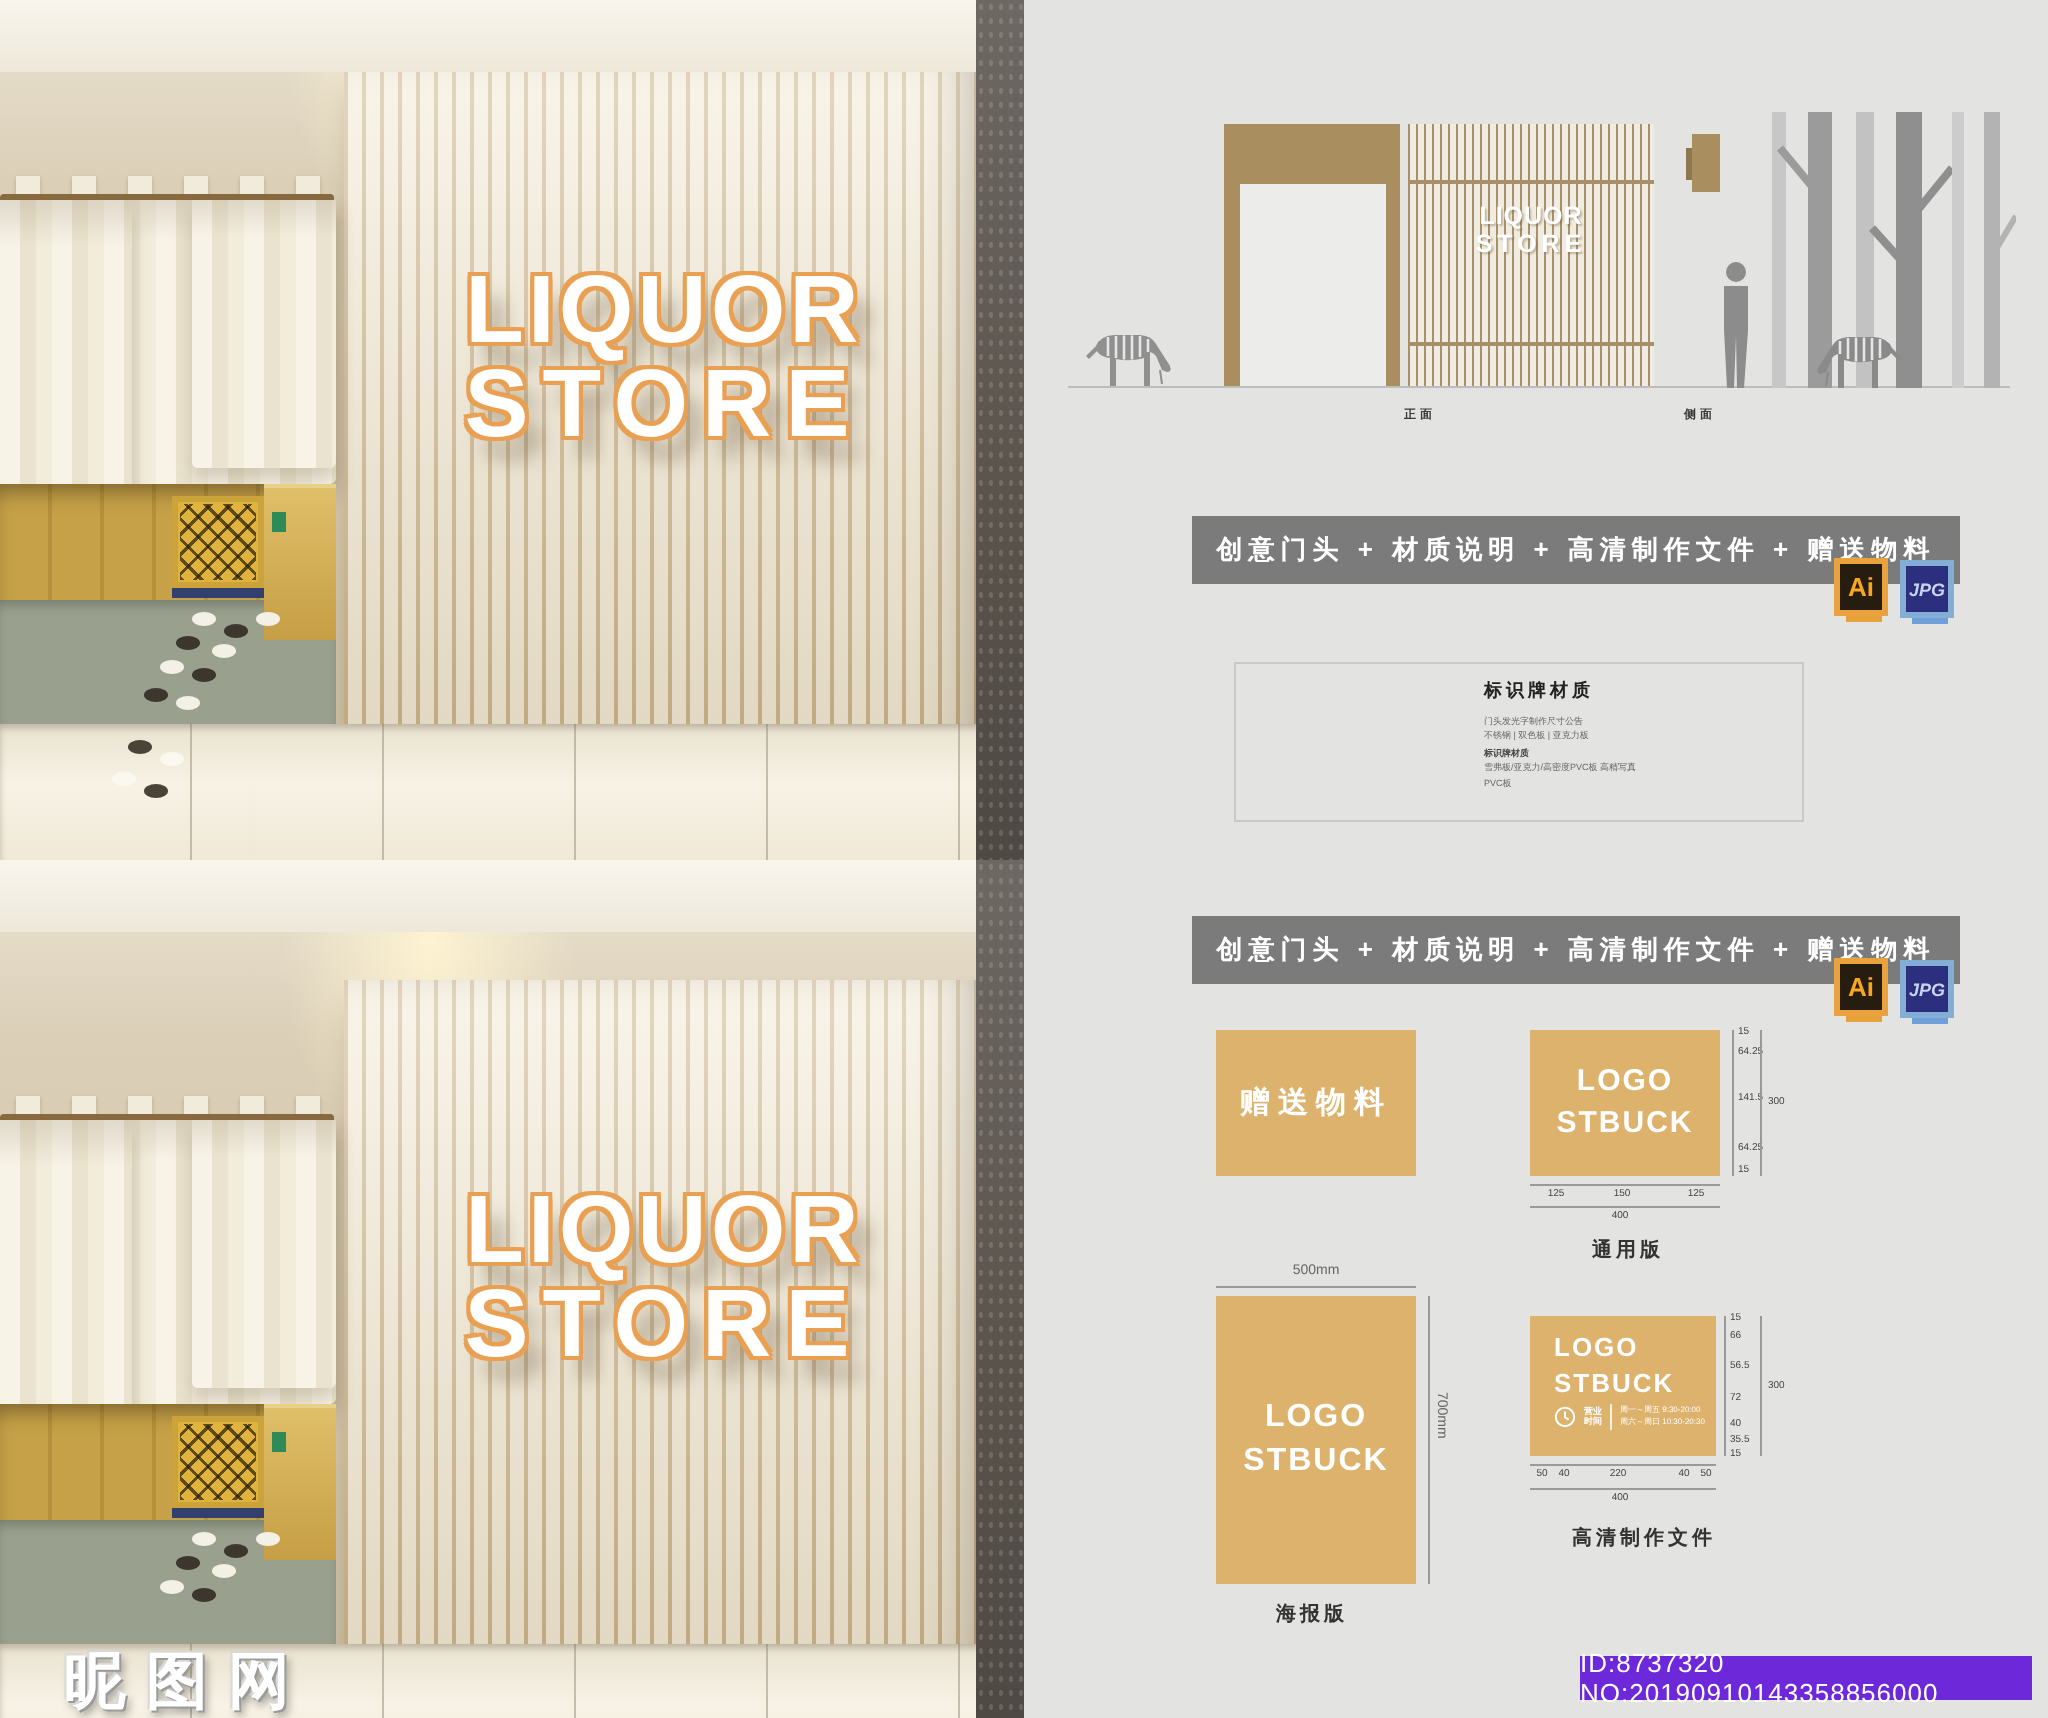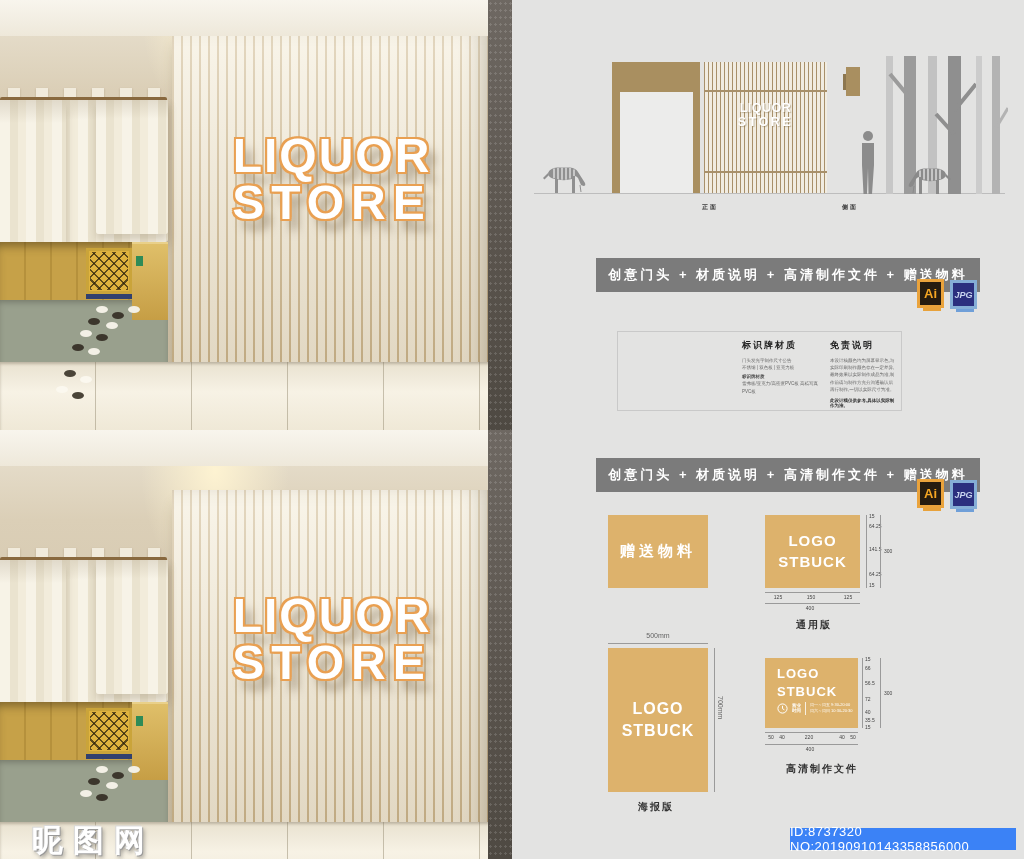--- a/index.html
+++ b/index.html
@@ -104,21 +104,21 @@
   .ver-label{position:absolute;font-size:10px;font-weight:bold;color:#333;transform:translateX(-50%);
         letter-spacing:2px;white-space:nowrap;}
   .mm{position:absolute;font-size:7px;color:#666;transform:translateX(-50%);}
   .mm-v{position:absolute;font-size:7px;color:#666;writing-mode:vertical-rl;}
 
   .hours-row{position:absolute;left:12px;top:44px;display:flex;align-items:center;gap:4px;}
   .h-title{display:flex;flex-direction:column;font-size:4.5px;font-weight:bold;color:#fff;line-height:1.3;}
   .h-sched{display:flex;flex-direction:column;font-size:4px;color:#fff;line-height:1.6;
         border-left:.5px solid rgba(255,255,255,.8);padding-left:4px;}
 
-  .idbar{position:absolute;left:278px;top:828px;width:226px;height:22px;background:#3b82f6;
+  .idbar{position:absolute;left:278px;top:828px;width:226px;height:22px;background:#6d28d9;
         display:flex;align-items:center;justify-content:center;}
   .idbar span{color:#fff;font-size:13px;letter-spacing:.5px;}
 
   .watermark{position:absolute;left:32px;top:820px;display:flex;align-items:baseline;gap:10px;z-index:30;}
   .wm-cn{font-size:31px;font-weight:bold;color:#fff;letter-spacing:10px;
         text-shadow:1px 1px 0 #9a9a9a,-1px -1px 0 #d8d8d8,2px 3px 4px rgba(0,0,0,.35);}
   .wm-url{font-size:26px;color:#fdfdfd;text-shadow:1px 2px 3px rgba(0,0,0,.45);}
 </style>
 </head>
 <body>
@@ -281,25 +281,20 @@
     </div>
 
     <div class="specbox">
       <div class="spec-col" style="left:124px;width:80px;">
         <p class="spec-title">标识牌材质</p>
         <p class="spec-p">门头发光字制作尺寸公告</p>
         <p class="spec-p">不锈钢 | 双色板 | 亚克力板</p>
         <p class="spec-sub">标识牌材质</p>
         <p class="spec-p">雪弗板/亚克力/高密度PVC板 高精写真PVC板</p>
       </div>
-      <div class="spec-col" style="left:212px;width:66px;">
-        <p class="spec-title">免责说明</p>
-        <p class="spec-p">本设计稿颜色均为屏幕显示色,与实际印刷制作颜色存在一定差异,最终效果以实际制作成品为准,制作前请与制作方充分沟通确认后再行制作,一切以实际尺寸为准。</p>
-        <p class="spec-bold">此设计稿仅供参考,具体以实际制作为准。</p>
-      </div>
     </div>
 
     <div class="banner" style="top:458px;">
       <span>创意门头 + 材质说明 + 高清制作文件 + 赠送物料</span>
     </div>
     <div class="fmt-icon ai" style="left:405px;top:479px;">
       <span>Ai</span>
       <i class="mini-bar orange"></i>
     </div>
     <div class="fmt-icon jpg" style="left:438px;top:480px;">

